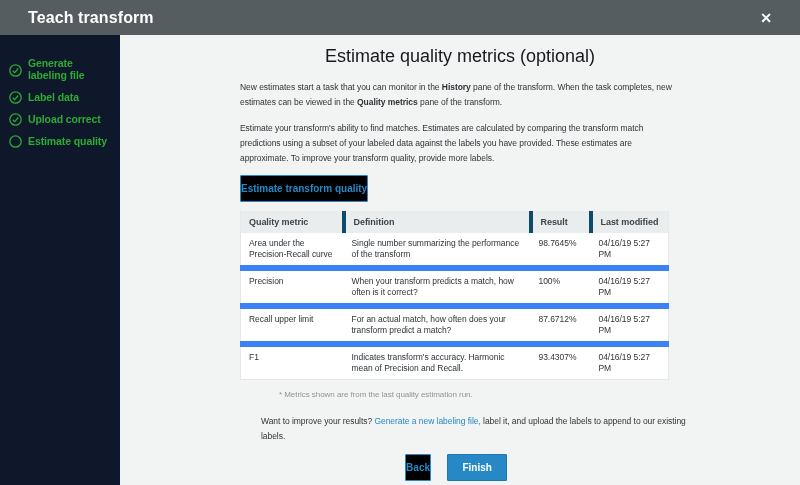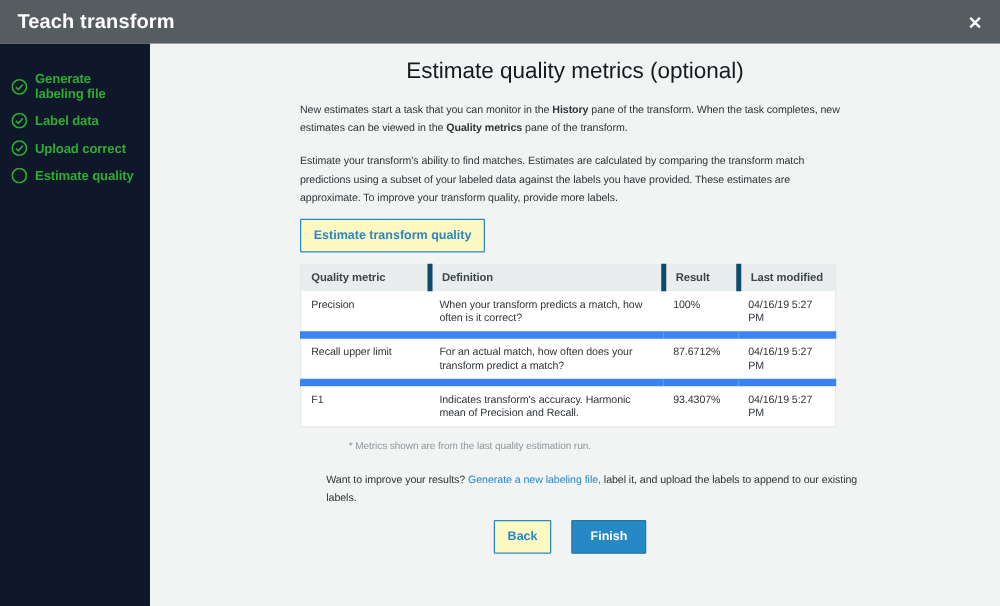--- a/index.html
+++ b/index.html
@@ -9,21 +9,21 @@
     background: #f2f3f3;
     color: #2f3438;
   }
   .modal { width: 800px; height: 485px; display: flex; flex-direction: column; }
 
   
   .header {
     height: 35px; flex: 0 0 35px;
     background: #565d60;
     display: flex; align-items: center;
-    padding: 0 14px;
+    padding: 0 28px;
   }
   .header-title {
     color: #ffffff; font-size: 16px; font-weight: bold; letter-spacing: 0.1px;
   }
   .close {
     margin-left: auto; color: #ffffff; font-size: 14px; font-weight: bold;
     cursor: pointer; line-height: 1;
   }
 
   
@@ -53,22 +53,22 @@
   .p1 { margin-top: 11px; }
   .p2 { margin-top: 13px; }
   .b { font-weight: bold; }
 
   
   .btn {
     display: inline-block; font-family: inherit; cursor: pointer;
     font-size: 10px; font-weight: bold; border-radius: 1px;
   }
   .btn-secondary {
-    background: #fef9c3; color: #2788c6; border: 1px solid #2788c6;
-    padding: 7px 10px;
+    background: #000000; color: #2788c6; border: 1px solid #2788c6;
+    padding: 7px 0;
   }
   .btn-primary {
     background: #2788c6; color: #ffffff; border: 1px solid #1f76ad;
     padding: 7px 14px;
   }
   .estimate-btn { margin-top: 9px; }
 
   
   table.metrics {
     margin-top: 9px; width: 428px; border-collapse: collapse; table-layout: fixed;
@@ -172,20 +172,26 @@
           <thead>
             <tr>
               <th>Quality metric</th>
               <th>Definition</th>
               <th>Result</th>
               <th>Last modified</th>
             </tr>
           </thead>
           <tbody>
             <tr>
+              <td>Area under the Precision-Recall curve</td>
+              <td>Single number summarizing the performance of the transform</td>
+              <td>98.7645%</td>
+              <td>04/16/19 5:27 PM</td>
+            </tr>
+            <tr>
               <td>Precision</td>
               <td>When your transform predicts a match, how often is it correct?</td>
               <td>100%</td>
               <td>04/16/19 5:27 PM</td>
             </tr>
             <tr>
               <td>Recall upper limit</td>
               <td>For an actual match, how often does your transform predict a match?</td>
               <td>87.6712%</td>
               <td>04/16/19 5:27 PM</td>

